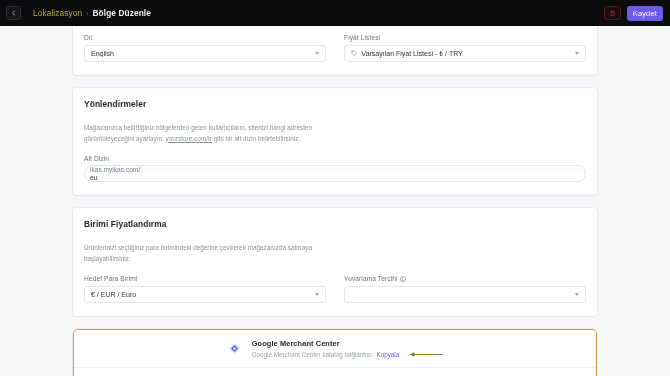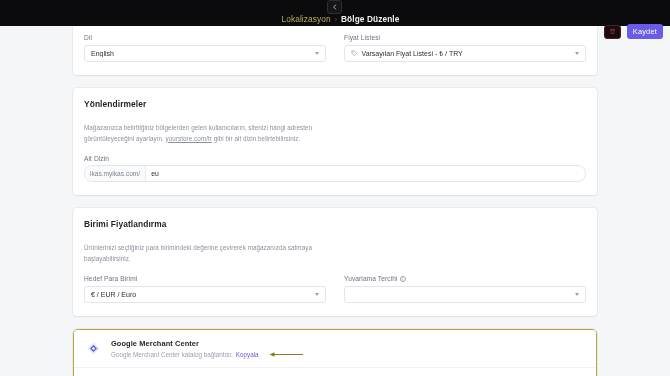--- a/index.html
+++ b/index.html
@@ -13,21 +13,20 @@
 
   
   .topbar {
     height: 26px;
     background: #0b0b0d;
     display: flex;
     align-items: center;
     padding: 0 7px 0 6px;
     position: relative;
     z-index: 40;
-    flex-direction: column;
   }
   .back-btn {
     width: 15px; height: 14px;
     border: 1px solid #2e2e33;
     border-radius: 3px;
     background: #161619;
     display: flex; align-items: center; justify-content: center;
     color: #cfcfd4;
     font-size: 7px;
     line-height: 1;
@@ -176,20 +175,21 @@
 
   
   .input-group {
     height: 17px;
     border: 1px solid #e3e5ea;
     border-radius: 8px;
     display: flex; align-items: stretch;
     overflow: hidden;
     background: #fff;
     width: 100%;
+    flex-direction: column;
   }
   .prefix {
     background: #fafbfc;
     border-right: 1px solid #e9ebef;
     display: flex; align-items: center;
     padding: 0 5px;
     font-size: 6.6px;
     color: #7e858f;
     white-space: nowrap;
   }
@@ -213,20 +213,21 @@
     overflow: hidden;
     box-shadow: 0 0 0 1px rgba(185,162,78,.12);
   }
   .int-row {
     display: flex;
     align-items: center;
     gap: 9px;
     padding: 9px 11px;
     background: #fff;
     cursor: pointer;
+    justify-content: center;
   }
   .int-row + .int-row { border-top: 1px solid #f0f1f4; }
   .int-icon {
     width: 17px; height: 17px;
     flex: 0 0 auto;
     display: flex; align-items: center; justify-content: center;
   }
   .int-text { min-width: 0; }
   .int-name {
     font-size: 7.4px;

